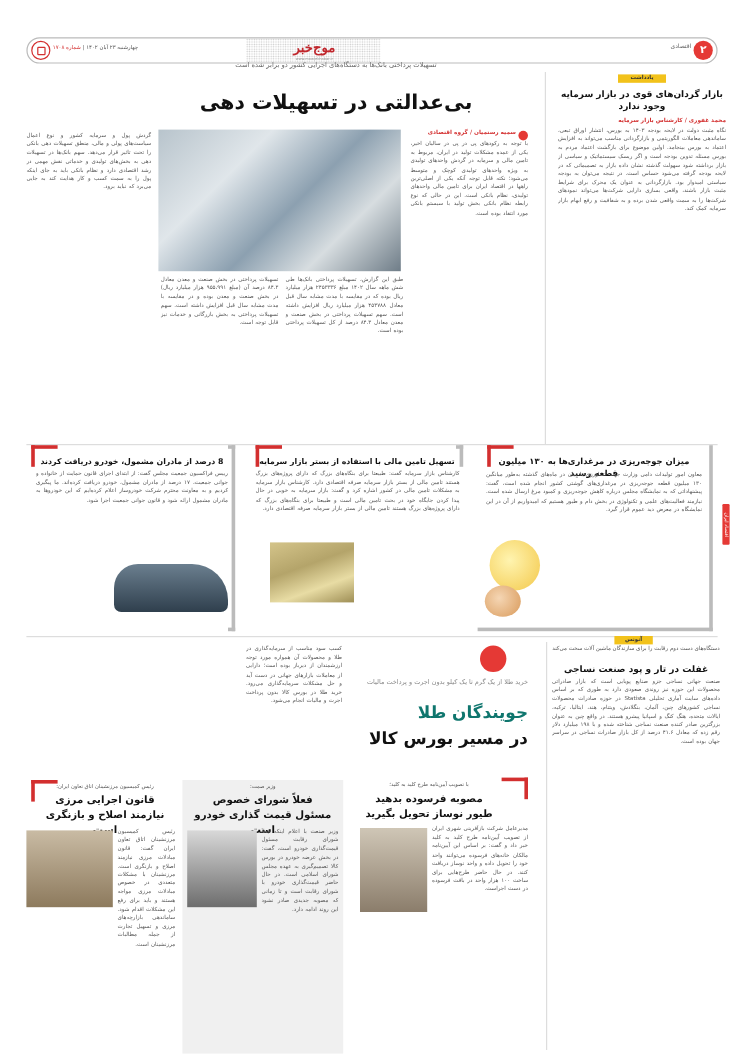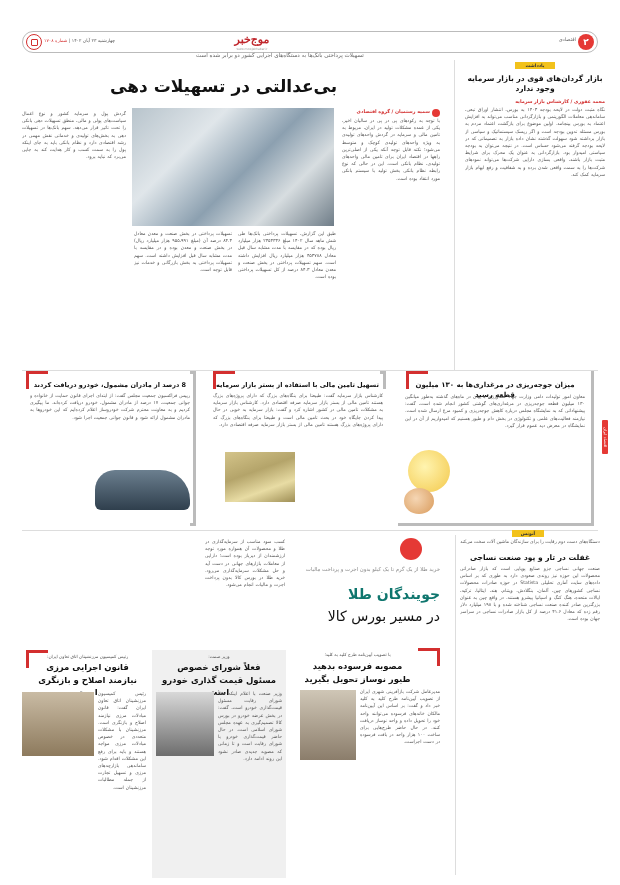--- a/index.html
+++ b/index.html
@@ -2,30 +2,30 @@
 <html><head>
 <meta charset="utf-8">
 <style>
 *{box-sizing:border-box;margin:0;padding:0}
 html,body{width:620px;height:885px;background:#fff;overflow:hidden}
 body{font-family:"DejaVu Sans",sans-serif;color:#333;position:relative;direction:rtl}
 .abs{position:absolute}
 .txt{font-size:4.6px;line-height:7.2px;color:#555;text-align:justify;overflow:hidden;word-spacing:0.5px}
 .header{left:22px;top:31px;width:576px;height:22px;border:1.5px solid #bbb;border-radius:11px;background:#fff}
 .hdr-dots{left:205px;top:32px;width:112px;height:20px;background-image:radial-gradient(#ccc 0.6px,transparent 0.7px);background-size:2px 2px}
-.logo{left:232px;top:33px;width:40px;height:18px;text-align:center;font-family:"DejaVu Serif",serif;font-weight:bold;color:#c0272d;font-size:11px;line-height:14px}
+.logo{left:242px;top:33px;width:40px;height:18px;text-align:center;font-family:"DejaVu Serif",serif;font-weight:bold;color:#c0272d;font-size:11px;line-height:14px}
 .logo small{display:block;font-size:3px;line-height:4px;color:#999;font-family:"DejaVu Sans",sans-serif;font-weight:normal}
 .pagenum{right:26px;top:34px;width:16px;height:16px;border-radius:50%;background:#e53935;color:#fff;font-size:9px;font-weight:bold;text-align:center;line-height:16px}
 .section{right:44px;top:36px;font-size:5px;color:#666}
 .dateline{left:44px;top:38px;font-size:4.5px;color:#555;direction:rtl}
 .dateline .red{color:#d32f2f}
 .stamp{left:26px;top:34px;width:16px;height:16px;border-radius:50%;border:1.5px solid #d32f2f;background:#fff}
 .stamp::after{content:"";position:absolute;left:4px;top:4px;width:5px;height:5px;border:1px solid #d32f2f;border-radius:1px}
 .kicker{font-size:5.6px;color:#666;text-align:center}
-.h1{font-size:17px;font-weight:bold;color:#111;text-align:left;line-height:22px}
+.h1{font-size:17px;font-weight:bold;color:#111;text-align:center;line-height:22px}
 .h2{font-size:7.5px;font-weight:bold;color:#111;line-height:10px}
 .h3{font-size:8.5px;font-weight:bold;color:#111;line-height:12px;text-align:center}
 .author{font-size:4.8px;color:#d32f2f;font-weight:bold}
 .tag{background:#f2c21b;font-size:4.6px;color:#333;text-align:center;line-height:7px;font-weight:bold}
 .redcorner{width:22px;height:18px;border-left:3px solid #d32f2f;border-top:3px solid #d32f2f}
 .redcorner.r{border-left:none;border-right:3px solid #d32f2f}
 .graybox{border:3px solid #bbb}
 .vline{width:1px;background:#ddd}
 .hline{height:1px;background:#ddd}
 .photo{background:#999;overflow:hidden}
@@ -84,21 +84,21 @@
 
 <div class="abs tag" style="left:512px;top:530px;width:32px">آنونس</div>
 <div class="abs" style="left:460px;top:538px;width:140px;font-size:4.6px;color:#555;text-align:center;line-height:7px">دستگاه‌های دست دوم رقابت را برای سازندگان ماشین آلات سخت می‌کند</div>
 <div class="abs h2" style="left:460px;top:553px;width:140px;text-align:center">غفلت در تار و پود صنعت نساجی</div>
 <div class="abs txt" style="left:460px;top:565px;width:140px;height:310px">صنعت جهانی نساجی جزو صنایع پویایی است که بازار صادراتی محصولات این حوزه نیز روندی صعودی دارد به طوری که بر اساس داده‌های سایت آماری تحلیلی Statista در حوزه صادرات محصولات نساجی کشورهای چین، آلمان، بنگلادش، ویتنام، هند، ایتالیا، ترکیه، ایالات متحده، هنگ کنگ و اسپانیا پیشرو هستند. در واقع چین به عنوان بزرگترین صادر کننده صنعت نساجی شناخته شده و با ۱۹۸ میلیارد دلار رقم زده که معادل ۴۱.۶ درصد از کل بازار صادرات نساجی در سراسر جهان بوده است.</div>
 <div class="abs vline" style="left:455px;top:535px;height:340px"></div>
 
 <div class="abs" style="left:400px;top:538px;width:22px;height:22px;border-radius:50%;background:#e53935"></div>
 <div class="abs" style="left:300px;top:565px;width:140px;font-size:5.4px;color:#888;text-align:right;line-height:8px">خرید طلا از یک گرم تا یک کیلو بدون اجرت و پرداخت مالیات</div>
 <div class="abs" style="left:300px;top:583px;width:140px;font-size:14px;font-weight:bold;text-align:right;color:#0f766e;line-height:22px">جویندگان طلا</div>
-<div class="abs" style="left:300px;top:605px;width:140px;font-size:14px;font-weight:normal;text-align:right;color:#111;line-height:22px">در مسیر بورس کالا</div>
+<div class="abs" style="left:300px;top:605px;width:140px;font-size:14px;font-weight:bold;text-align:right;color:#111;line-height:22px">در مسیر بورس کالا</div>
 <div class="abs txt" style="left:205px;top:538px;width:80px;height:110px">کسب سود مناسب از سرمایه‌گذاری در طلا و محصولات آن همواره مورد توجه ارزشمندان از دیرباز بوده است؛ دارایی از معاملات بازارهای جهانی در دست آید و حل مشکلات سرمایه‌گذاری می‌رود. خرید طلا در بورس کالا بدون پرداخت اجرت و مالیات انجام می‌شود.</div>
 
 <div class="abs redcorner r" style="left:418px;top:648px"></div>
 <div class="abs" style="left:300px;top:652px;width:115px;font-size:4.4px;color:#555;text-align:center">با تصویب آیین‌نامه طرح کلید به کلید؛</div>
 <div class="abs h3" style="left:300px;top:660px;width:115px">مصوبه فرسوده بدهید</div>
 <div class="abs h3" style="left:300px;top:673px;width:115px">طیور نوساز تحویل بگیرید</div>
 <div class="abs txt" style="left:360px;top:688px;width:80px;height:190px">مدیرعامل شرکت بازآفرینی شهری ایران از تصویب آیین‌نامه طرح کلید به کلید خبر داد و گفت: بر اساس این آیین‌نامه مالکان خانه‌های فرسوده می‌توانند واحد خود را تحویل داده و واحد نوساز دریافت کنند. در حال حاضر طرح‌هایی برای ساخت ۱۰۰ هزار واحد در بافت فرسوده در دست اجراست.</div>
 <div class="abs photo" style="left:300px;top:690px;width:56px;height:70px;background:linear-gradient(180deg,#cfc6b6,#8b7d6b)"></div>
 
 <div class="abs" style="left:152px;top:650px;width:134px;height:228px;background:#f0f0f0"></div>

